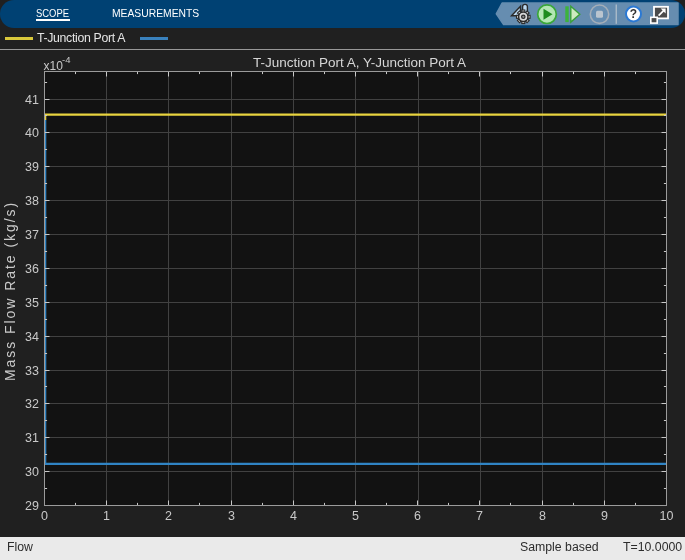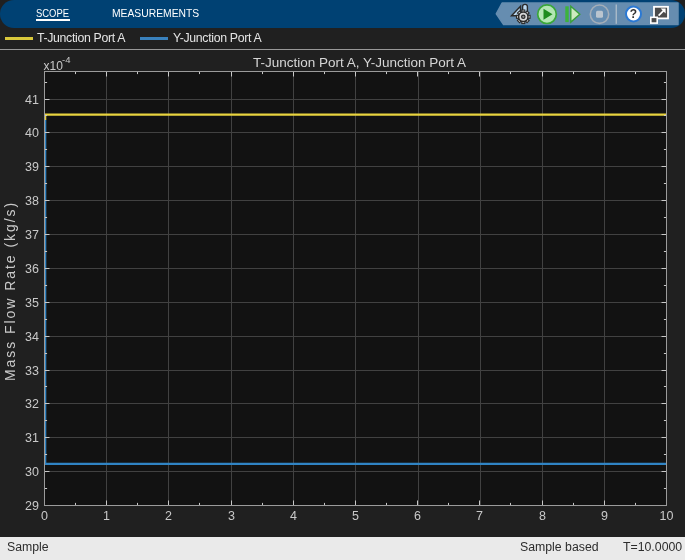--- a/index.html
+++ b/index.html
@@ -63,21 +63,20 @@
     <rect x="164" y="6.8" width="14" height="11.6" fill="#4b4b4b" stroke="#ffffff" stroke-width="1.8"></rect>
     <rect x="160.8" y="17.3" width="6.4" height="5.8" fill="#4b4b4b" stroke="#ffffff" stroke-width="1.6"></rect>
     <line x1="168.6" y1="15.6" x2="173.6" y2="10.6" stroke="#ffffff" stroke-width="1.7"></line>
     <polygon points="170.6,8.6 175.6,8.6 175.6,13.6" fill="#ffffff"></polygon>
   </svg>
 </div>
 <div id="legend">
   <div class="legline" style="left:5px;background:#d9c83b"></div>
   <span class="legtext" style="left:37px">T-Junction Port A</span>
   <div class="legline" style="left:140px;background:#3981bd"></div>
-  <span class="legtext" style="left:173px">Y-Junction Port A</span>
 </div>
 <div id="divider"></div>
 <svg id="plot" width="685" height="487" viewBox="0 0 685 487">
   <rect x="0" y="0" width="685" height="487" fill="#202020"></rect>
   <rect x="44.5" y="21.5" width="622" height="434" fill="#121212"></rect>
 
   <g stroke="#414141" stroke-width="1">
     <line x1="106.5" y1="21.5" x2="106.5" y2="455.5"></line>
     <line x1="168.5" y1="21.5" x2="168.5" y2="455.5"></line>
     <line x1="231.5" y1="21.5" x2="231.5" y2="455.5"></line>
@@ -233,16 +232,16 @@
       <text x="604.5" y="470">9</text>
       <text x="666.5" y="470">10</text>
     </g>
   </g>
   <text x="359.5" y="17" font-size="13.5" fill="#d6d6d6" text-anchor="middle" font-family="Liberation Sans,sans-serif">T-Junction Port A, Y-Junction Port A</text>
   <text x="43.5" y="19.5" font-size="12" fill="#c9c9c9" font-family="Liberation Sans,sans-serif">x10</text>
   <text x="62" y="13" font-size="9.5" fill="#c9c9c9" font-family="Liberation Sans,sans-serif">-4</text>
   <text x="15" y="241" font-size="14" letter-spacing="1.95" fill="#c9c9c9" font-family="Liberation Sans,sans-serif" text-anchor="middle" transform="rotate(-90 15 241)">Mass Flow Rate (kg/s)</text>
 </svg>
 <div id="status">
-  <span class="st" style="left:7px">Sample</span>
+  <span class="st" style="left:7px">Flow</span>
   <span class="st" style="left:520px">Sample based</span>
   <span class="st" style="left:623px">T=10.0000</span>
 </div>
 
 </body></html>

